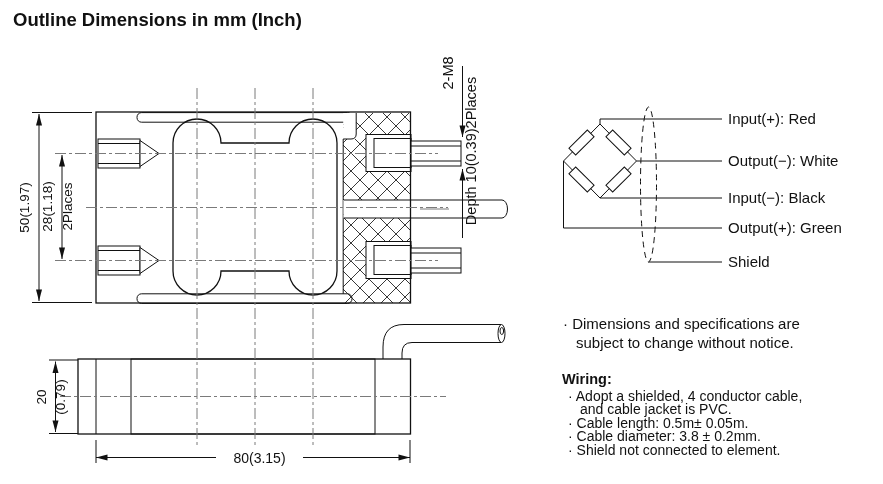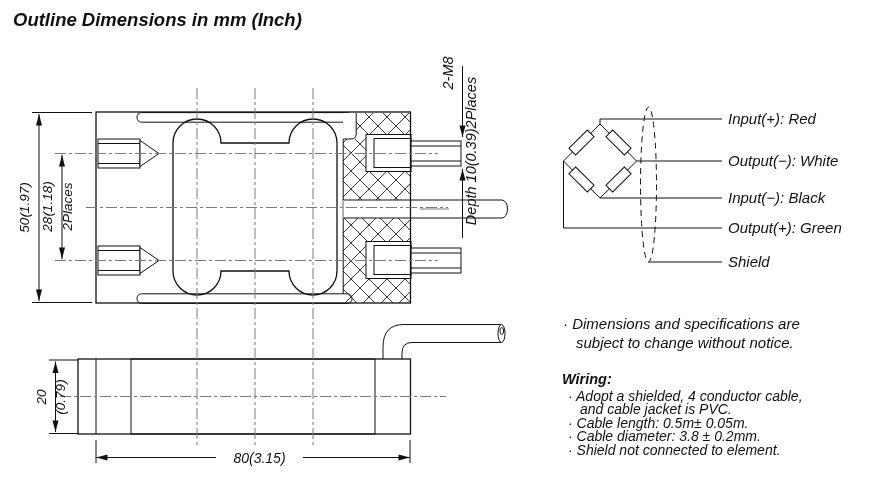--- a/index.html
+++ b/index.html
@@ -1,17 +1,17 @@
 <!DOCTYPE html>
 <html><head>
 <meta charset="utf-8">
 <style>
   html,body{margin:0;padding:0;background:#fff;}
   .canvas{position:relative;width:883px;height:484px;background:#ffffff;overflow:hidden;
-          font-family:"Liberation Sans",sans-serif;font-style:italic;}
+          font-family:"Liberation Sans",sans-serif;}
   svg{display:block;}
   svg text{fill:#111;font-family:"Liberation Sans",sans-serif;}
   .t-title{font-size:18.5px;font-weight:bold;}
   .t-dim{font-size:13.5px;}
   .t-dim2{font-size:14.5px;}
   .t-80{font-size:14px;}
   .t-wire{font-size:15px;}
   .t-note{font-size:15px;}
   .t-wirehead{font-size:14.5px;font-weight:bold;}
   .t-witem{font-size:14px;}

